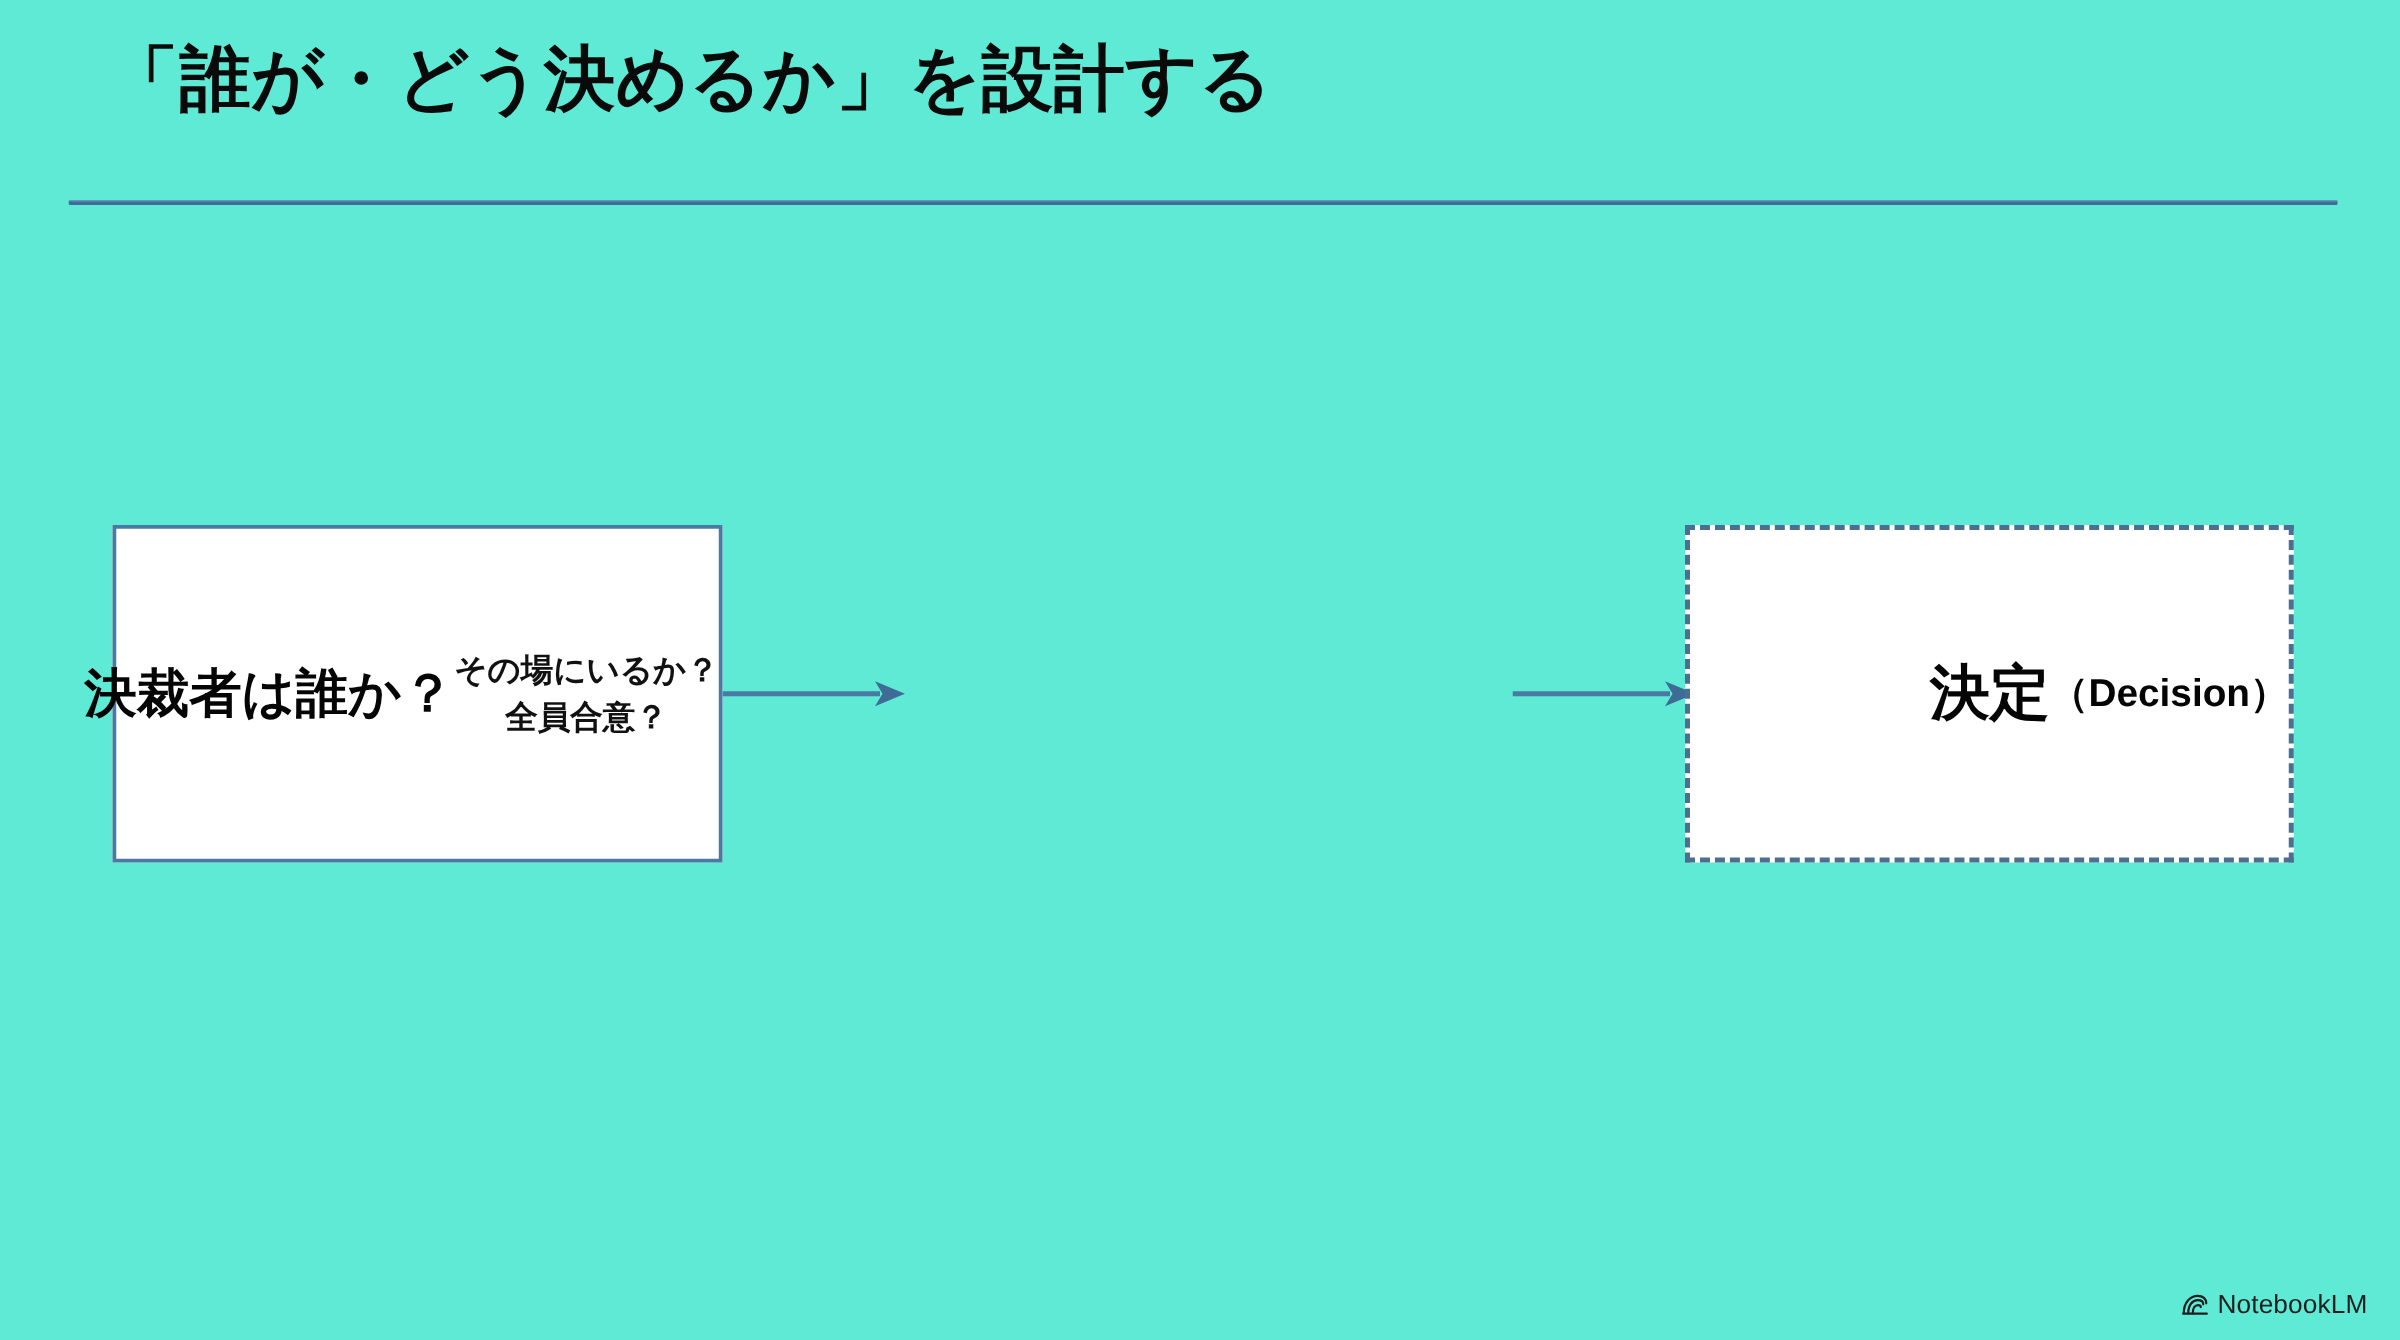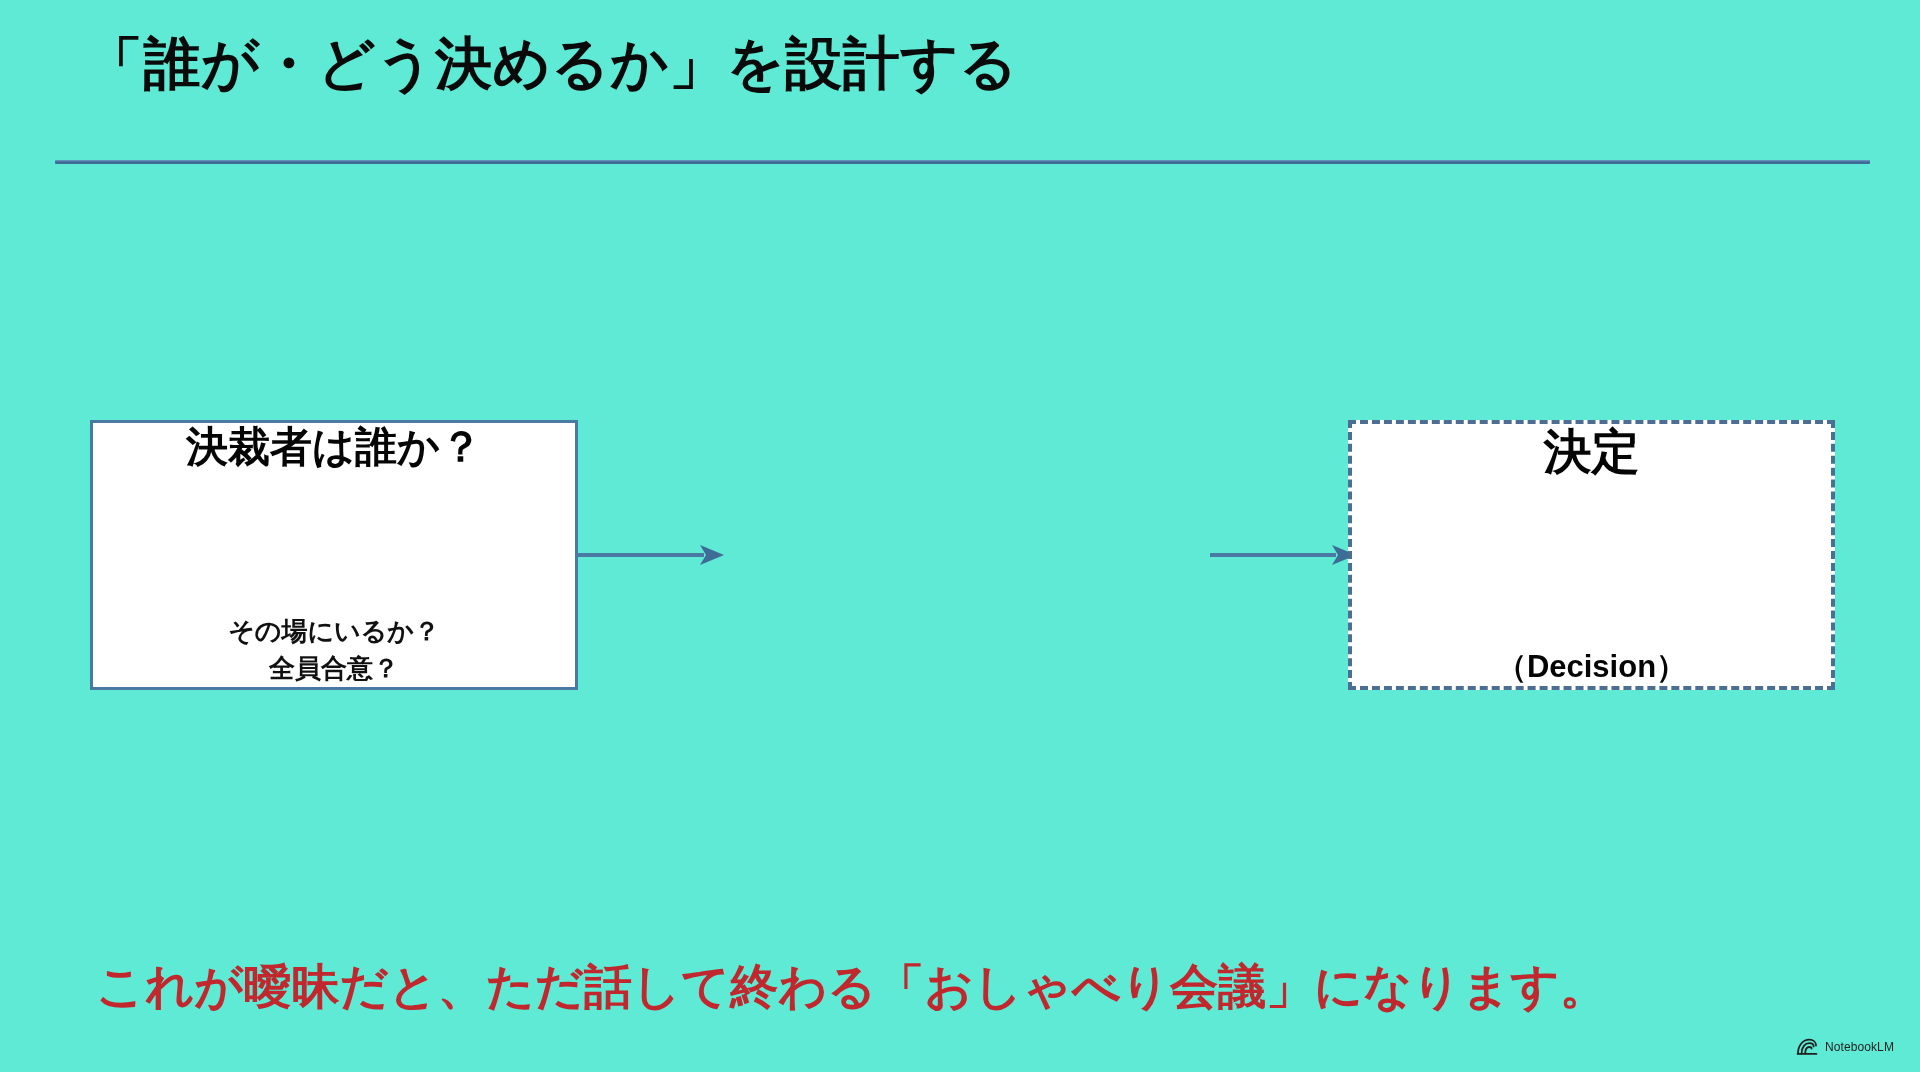--- a/index.html
+++ b/index.html
@@ -42,23 +42,22 @@
     background: linear-gradient(to bottom, #6e9ec9 0%, #3f6c96 50%, #3f6c96 100%);
     border-radius: 1px;
   }
 
   
   .flow-box {
     position: absolute;
     box-sizing: border-box;
     background: #ffffff;
     display: flex;
-    flex-direction: column;
     align-items: center;
-    justify-content: space-between;
+    justify-content: flex-end;
   }
   .flow-box.solid {
     border: 3px solid #4a7aa3;
   }
   .flow-box.dashed {
     border: 4px dashed #4c6e92;
   }
   .box-heading {
     font-size: 42px;
     font-weight: bold;
@@ -124,21 +123,21 @@
   
   .watermark {
     position: absolute;
     right: 26px;
     bottom: 16px;
     display: flex;
     align-items: center;
     gap: 7px;
   }
   .watermark-label {
-    font-size: 12px;
+    font-size: 21px;
     font-weight: 500;
     color: #1f1f1f;
     letter-spacing: 0.1px;
   }
   .wm-icon { display: block; }
 </style>
 </head>
 <body>
 
 <div class="slide">
@@ -163,21 +162,20 @@
   <svg class="arrow" id="arrow-2" viewBox="0 0 146 26">
     <line x1="0" y1="13" x2="126" y2="13" stroke="#4a7aa3" stroke-width="4"></line>
     <polygon points="122,3 146,13 122,23 128,13" fill="#3f6c96"></polygon>
   </svg>
 
   <div class="flow-box dashed" id="box-decision">
     <div class="decision-line1">決定</div>
     <div class="decision-line2">（Decision）</div>
   </div>
 
-  <div class="caption">これが曖昧だと、ただ話して終わる「おしゃべり会議」になります。</div>
 
   <div class="watermark">
     <svg class="wm-icon" width="22" height="18" viewBox="0 0 22 18">
       <path d="M2 15.6 C2 6.6 7.6 1.6 13.2 1.6 C17.4 1.6 20 4.2 20 7.6" fill="none" stroke="#1f1f1f" stroke-width="1.8" stroke-linecap="round"></path>
       <path d="M5.6 15.6 C5.6 8.8 9.2 5.2 13.2 5.2 C16 5.2 17.6 6.6 17.6 8.4" fill="none" stroke="#1f1f1f" stroke-width="1.8" stroke-linecap="round"></path>
       <path d="M9.2 15.6 C9.2 11.4 11 9 13.4 9 C14.9 9 15.6 9.8 15.6 10.6" fill="none" stroke="#1f1f1f" stroke-width="1.8" stroke-linecap="round"></path>
       <line x1="1.6" y1="15.9" x2="20.4" y2="15.9" stroke="#1f1f1f" stroke-width="1.8" stroke-linecap="round"></line>
     </svg>
     <span class="watermark-label">NotebookLM</span>
   </div>

